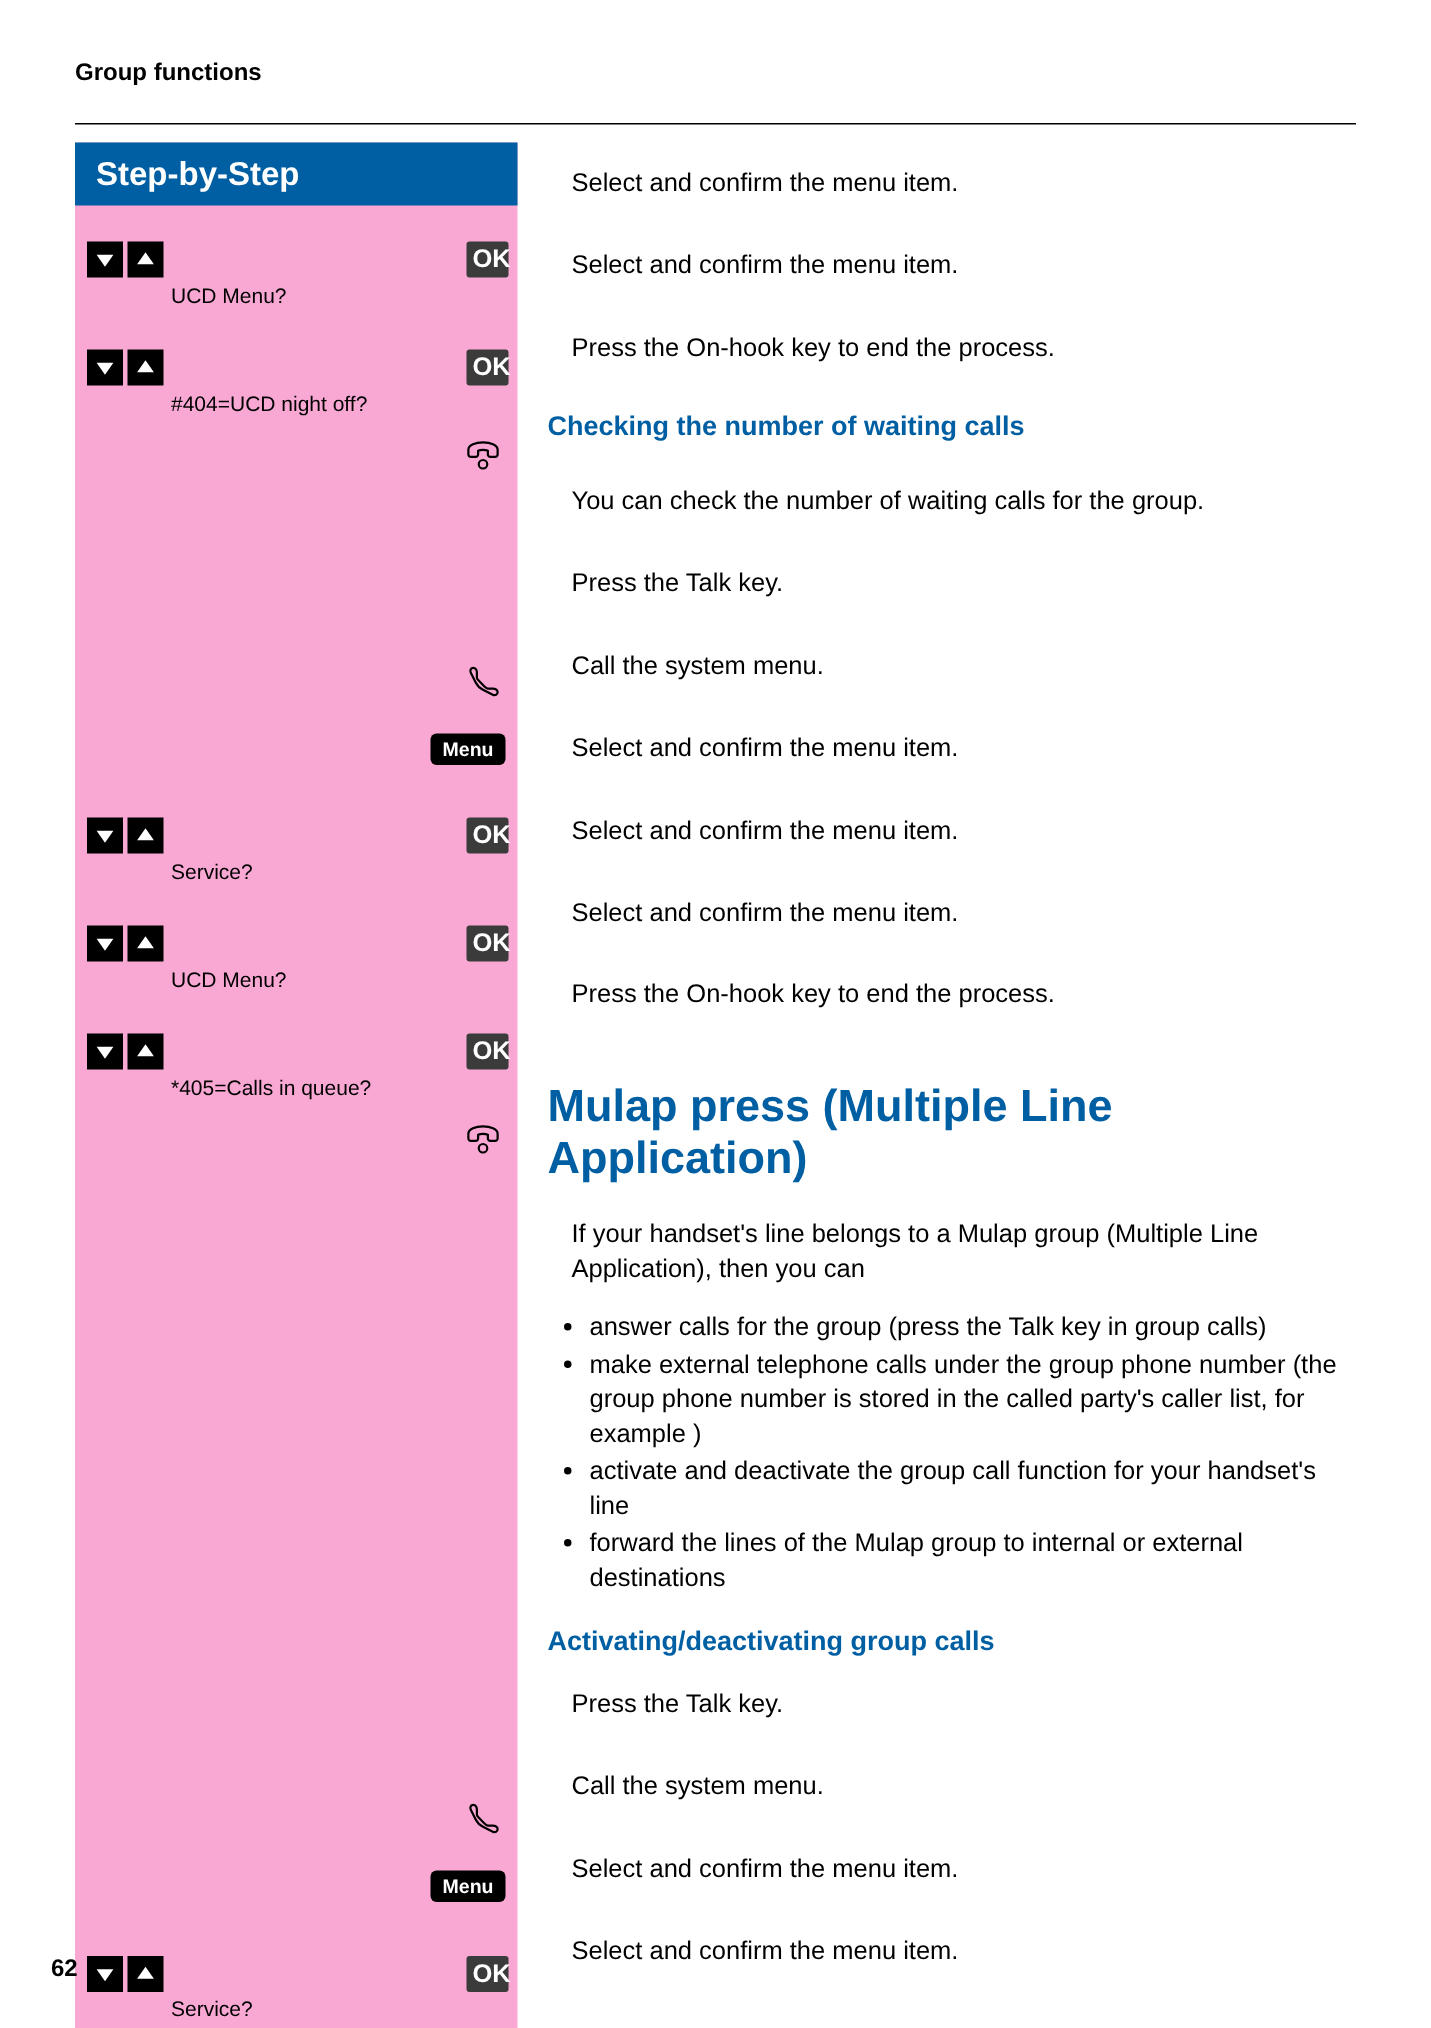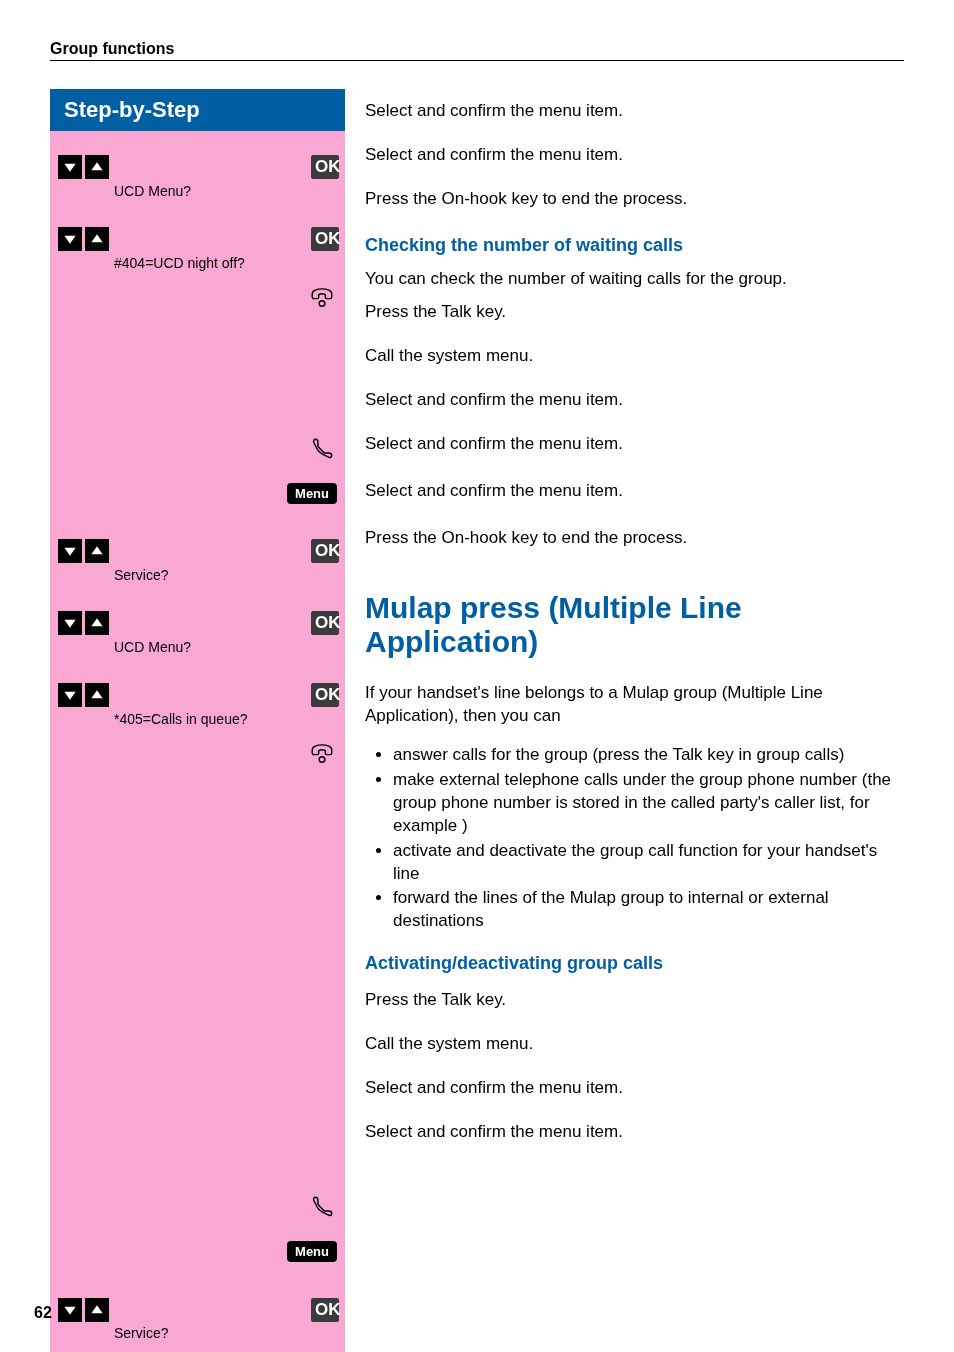--- a/index.html
+++ b/index.html
@@ -12,23 +12,23 @@
     height: 1352px;
     box-sizing: border-box;
     position: relative;
   }
   .page {
     padding: 40px 50px 0 50px;
   }
   .top-header {
     font-weight: bold;
     font-size: 16px;
-    padding-bottom: 2px;
+    padding-bottom: 24px;
     border-bottom: 1.5px solid #000;
-    margin-bottom: 28px;
+    margin-bottom: 12px;
   }
   .content {
     display: flex;
   }
   .left-col {
     width: 295px;
     flex: 0 0 295px;
     box-sizing: border-box;
   }
   .left-col-inner {
@@ -105,21 +105,21 @@
   .gap-60 { height: 60px; }
 
   .right-col {
     flex: 1;
     padding-left: 20px;
     box-sizing: border-box;
   }
   .body-text {
     font-size: 17px;
     line-height: 1.35;
-    margin: 0;
+    margin: 16px;
   }
   .row-text {
     min-height: 44px;
     display: flex;
     align-items: center;
   }
   .row-text.two-line { min-height: 50px; }
   .blue-sub {
     color: #005fa3;
     font-weight: bold;

